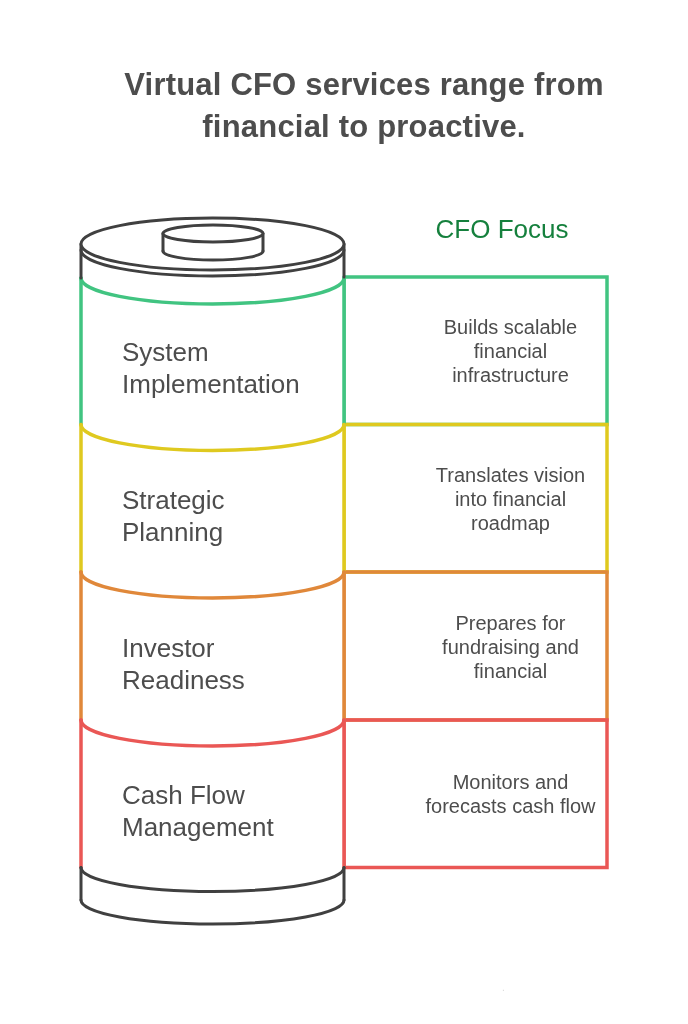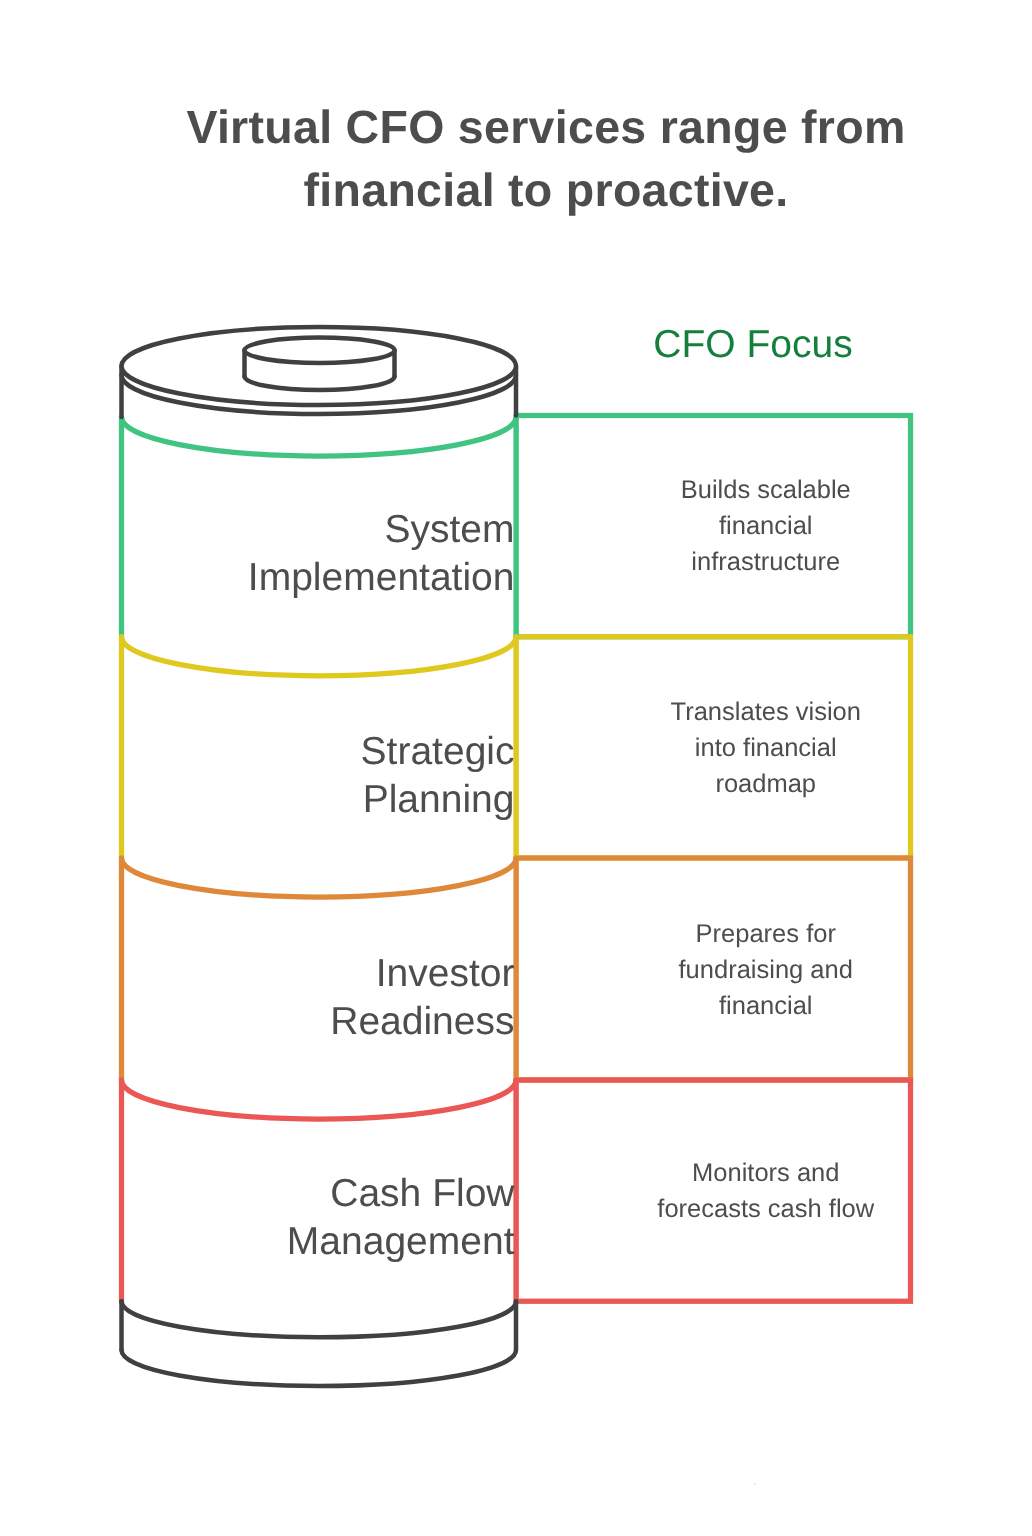--- a/index.html
+++ b/index.html
@@ -26,29 +26,29 @@
   }
   .col-header{
     left:402px;top:212px;width:200px;
     text-align:center;
     font-size:26px;
     color:#15803d;
     line-height:34px;
   }
   .seg-label{
     left:82px;width:261px;
-    text-align:right;
+    text-align:left;
     font-size:26px;
     line-height:32px;
     color:#4d4d4d;
   }
   .focus-text{
     left:344px;width:263px;
     text-align:center;
-    font-size:17px;
+    font-size:20px;
     line-height:24px;
     color:#4d4d4d;
     padding-left:15px;
   }
   .watermark{
     left:502px;top:982px;
     font-size:10px;
     color:#d9d9d9;
   }
   svg{position:absolute;left:0;top:0;}

